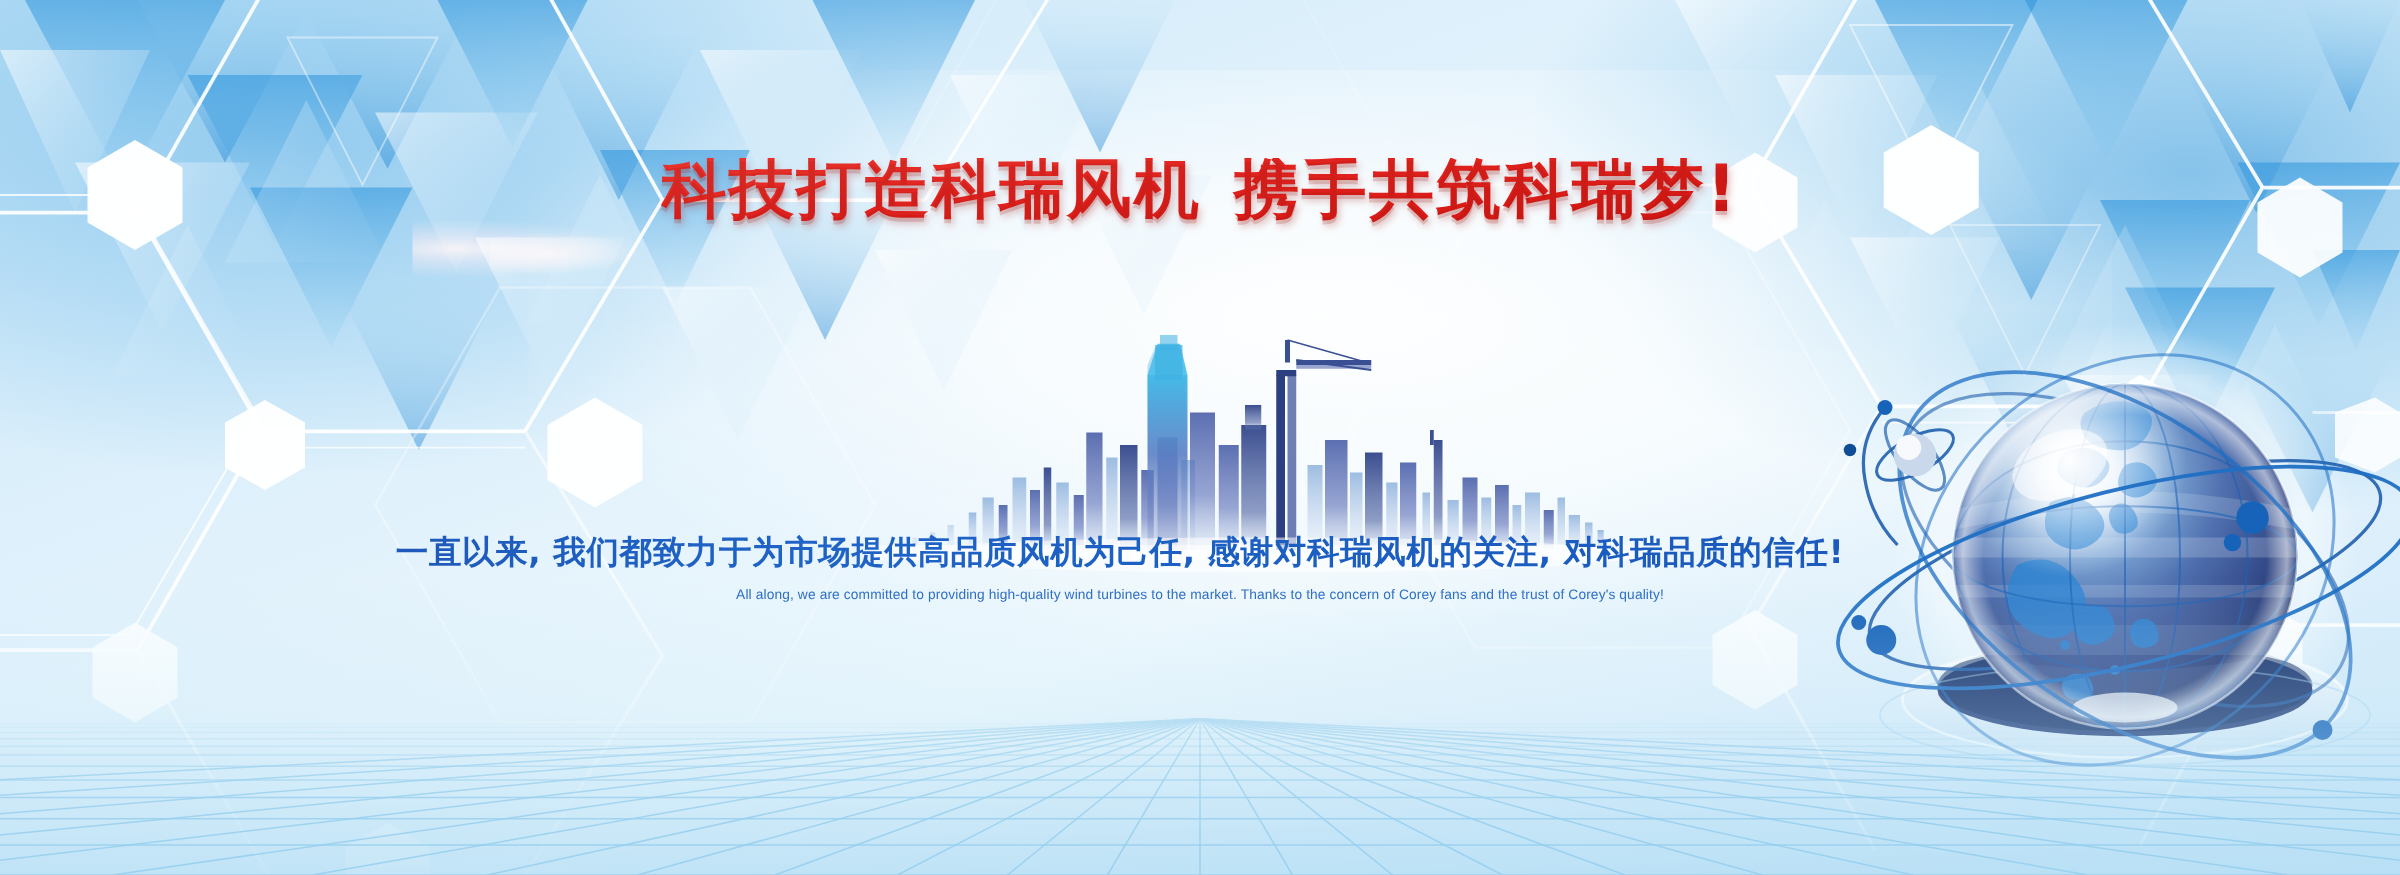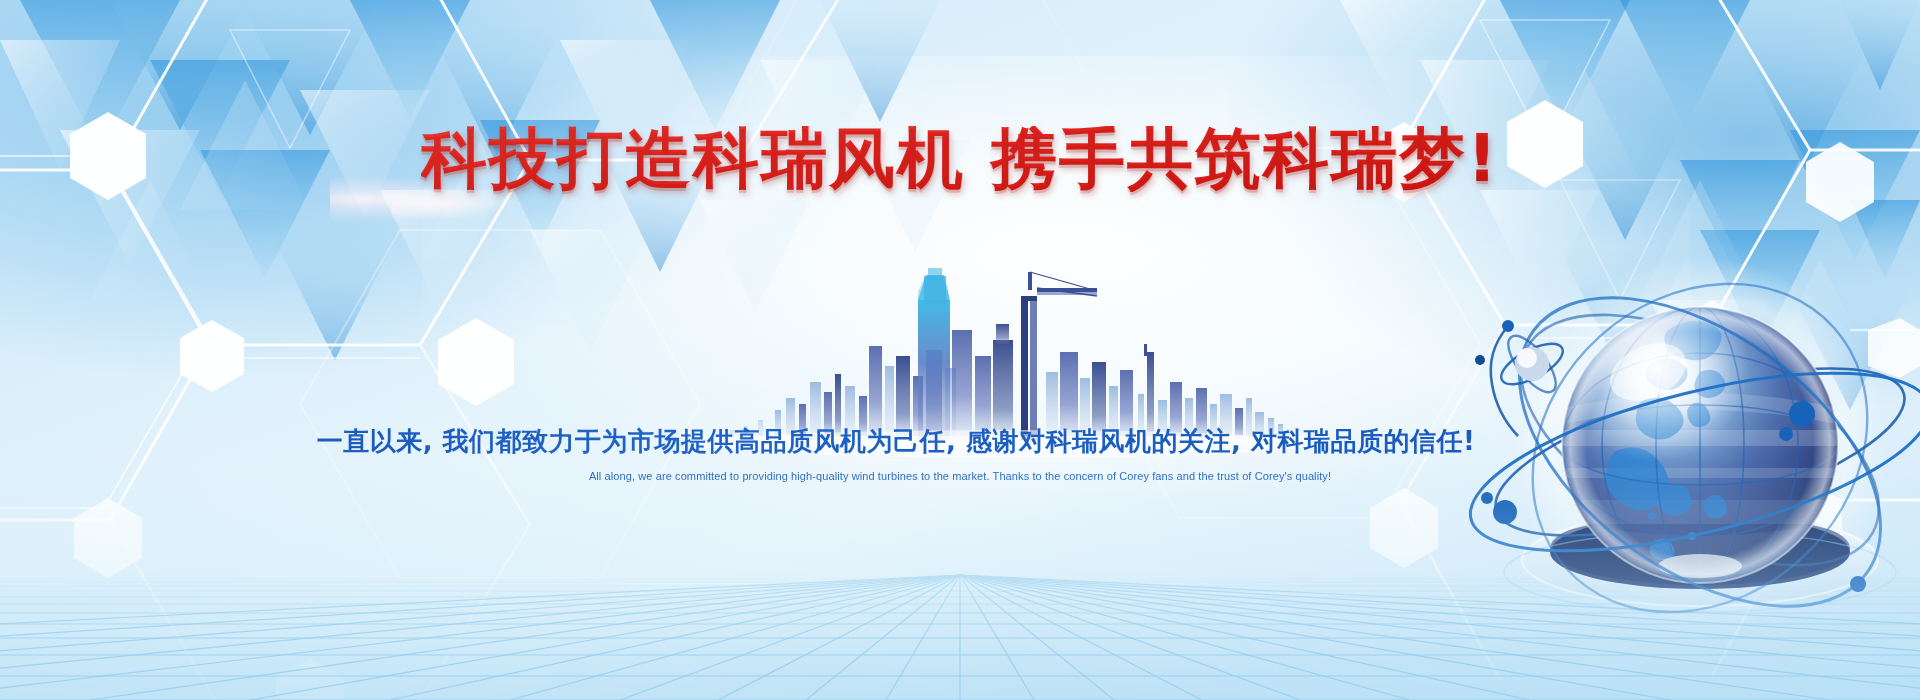--- a/index.html
+++ b/index.html
@@ -33,21 +33,21 @@
   }
   
   .layer{position:absolute;left:0;top:0;width:1920px;height:700px;pointer-events:none;}
   
   .headline-wrap{
     position:absolute;left:0;top:126px;width:1920px;text-align:center;
   }
   .headline{
     display:inline-block;
     font-family:"DejaVu Sans","Liberation Sans",sans-serif;
-    font-size:66px;line-height:1.0;font-weight:bold;letter-spacing:2px;
+    font-size:52px;line-height:1.0;font-weight:bold;letter-spacing:2px;
     color:#e1231f;
     background:linear-gradient(175deg,#e8332c 0%,#e1231f 40%,#d81b17 78%,#cf1410 100%);
     -webkit-background-clip:text;background-clip:text;-webkit-text-fill-color:transparent;
     text-shadow:0 3px 0 rgba(150,14,10,.18);
     filter:drop-shadow(2px 4px 3px rgba(160,30,20,.28));
     white-space:nowrap;
   }
   .headline .gap{display:inline-block;width:26px;}
   .flare{
     position:absolute;left:330px;top:176px;width:180px;height:46px;

